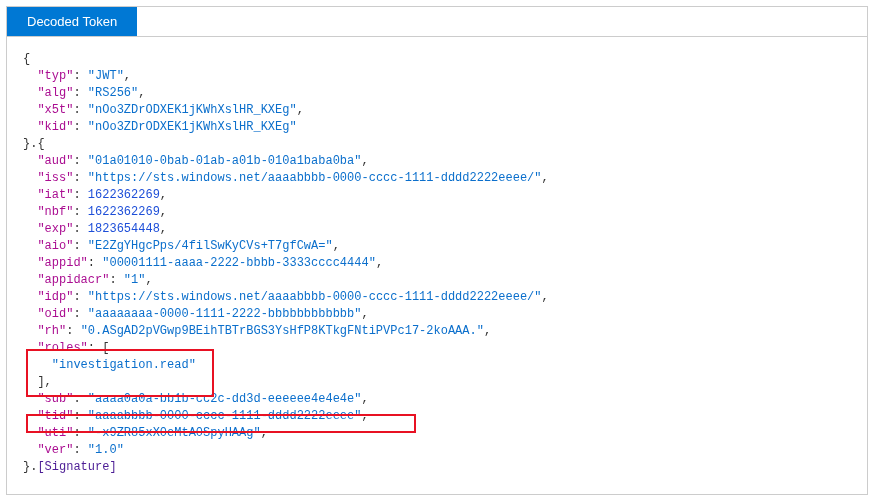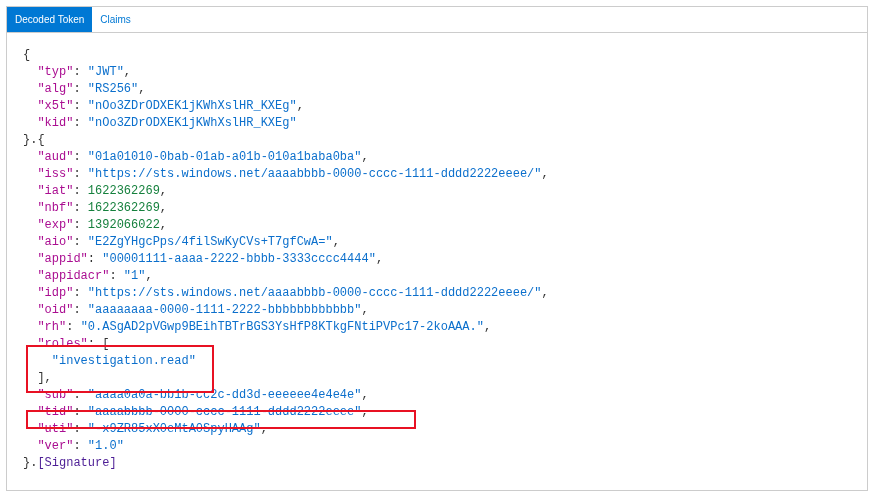--- a/index.html
+++ b/index.html
@@ -12,70 +12,69 @@
   .container {
     width: 862px;
     border: 1px solid #cccccc;
   }
   .tabs {
     display: flex;
     border-bottom: 1px solid #cccccc;
     background: #ffffff;
   }
   .tab {
-    padding: 7px 8px;
-    font-size: 10px;
+    padding: 7px 20px;
+    font-size: 13px;
     cursor: pointer;
     color: #0078d4;
   }
   .tab.active {
     background: #0078d4;
     color: #ffffff;
   }
   .content {
     padding: 14px 16px 18px 16px;
     font-family: "Courier New", Consolas, monospace;
     font-size: 12px;
     line-height: 17px;
     white-space: pre;
     color: #333333;
     position: relative;
   }
   .brace { color: #333333; }
   .key { color: #aa0d91; }
   .string { color: #0b6fcc; }
-  .number { color: #15803d; }
+  .number { color: #1d4ed8; }
   .signature { color: #4c1d95; }
   .highlight-box {
     position: absolute;
     border: 2px solid #e81123;
     pointer-events: none;
   }
   .hl1 { left: 19px; top: 312px; width: 188px; height: 48px; }
   .hl2 { left: 19px; top: 377px; width: 390px; height: 19px; }
 </style>
 </head>
 <body>
 
 <div class="container">
   <div class="tabs">
     <div class="tab active">Decoded Token</div>
-    <div class="tab">Claims</div>
   </div>
   <div class="content"><span class="brace">{</span>
   <span class="key">"typ"</span>: <span class="string">"JWT"</span>,
   <span class="key">"alg"</span>: <span class="string">"RS256"</span>,
   <span class="key">"x5t"</span>: <span class="string">"nOo3ZDrODXEK1jKWhXslHR_KXEg"</span>,
   <span class="key">"kid"</span>: <span class="string">"nOo3ZDrODXEK1jKWhXslHR_KXEg"</span>
 <span class="brace">}</span>.<span class="brace">{</span>
   <span class="key">"aud"</span>: <span class="string">"01a01010-0bab-01ab-a01b-010a1baba0ba"</span>,
   <span class="key">"iss"</span>: <span class="string">"https://sts.windows.net/aaaabbbb-0000-cccc-1111-dddd2222eeee/"</span>,
   <span class="key">"iat"</span>: <span class="number">1622362269</span>,
   <span class="key">"nbf"</span>: <span class="number">1622362269</span>,
-  <span class="key">"exp"</span>: <span class="number">1392066022</span>,
+  <span class="key">"exp"</span>: <span class="number">1823654448</span>,
   <span class="key">"aio"</span>: <span class="string">"E2ZgYHgcPps/4filSwKyCVs+T7gfCwA="</span>,
   <span class="key">"appid"</span>: <span class="string">"00001111-aaaa-2222-bbbb-3333cccc4444"</span>,
   <span class="key">"appidacr"</span>: <span class="string">"1"</span>,
   <span class="key">"idp"</span>: <span class="string">"https://sts.windows.net/aaaabbbb-0000-cccc-1111-dddd2222eeee/"</span>,
   <span class="key">"oid"</span>: <span class="string">"aaaaaaaa-0000-1111-2222-bbbbbbbbbbbb"</span>,
   <span class="key">"rh"</span>: <span class="string">"0.ASgAD2pVGwp9BEihTBTrBGS3YsHfP8KTkgFNtiPVPc17-2koAAA."</span>,
   <span class="key">"roles"</span>: [
     <span class="string">"investigation.read"</span>
   ],
   <span class="key">"sub"</span>: <span class="string">"aaaa0a0a-bb1b-cc2c-dd3d-eeeeee4e4e4e"</span>,

